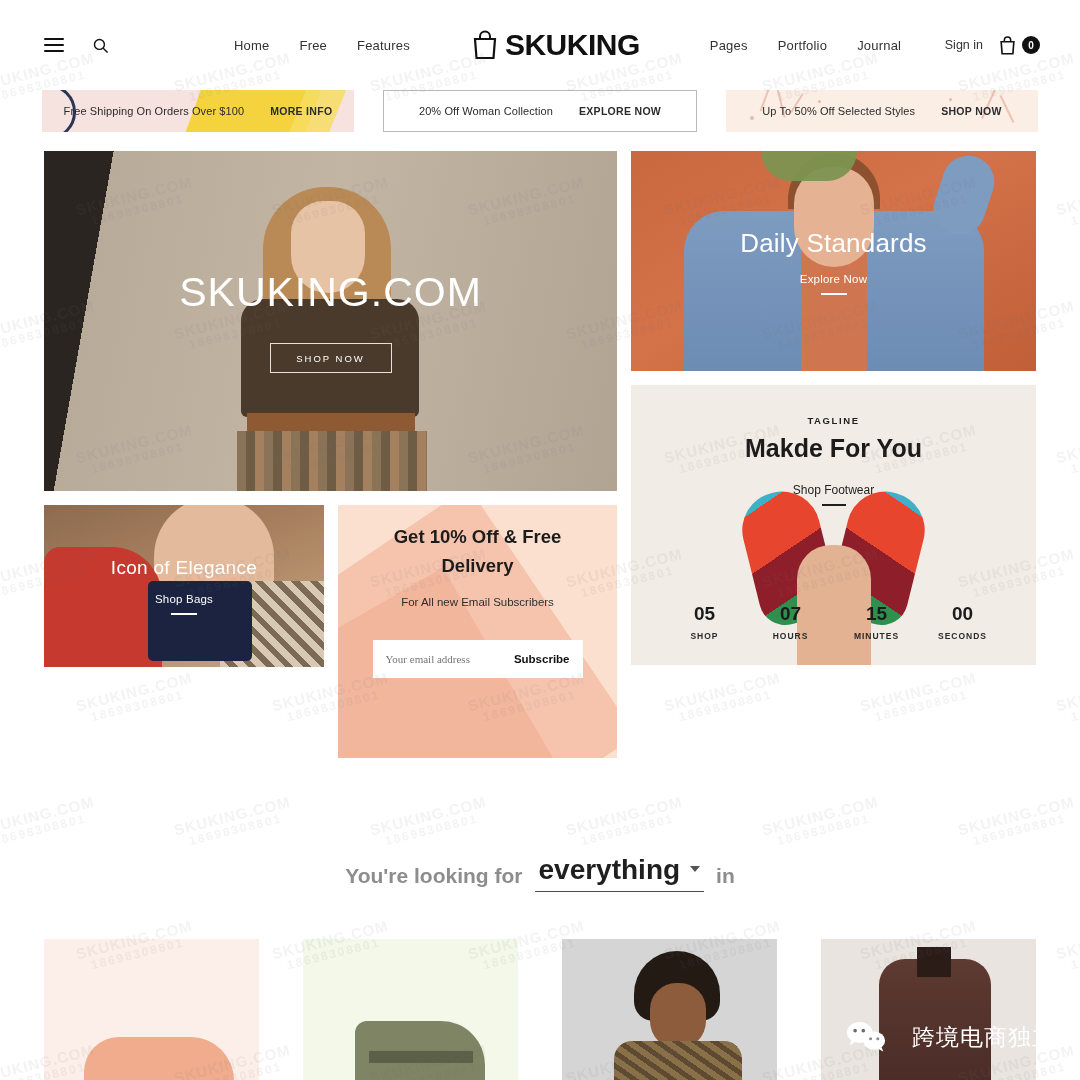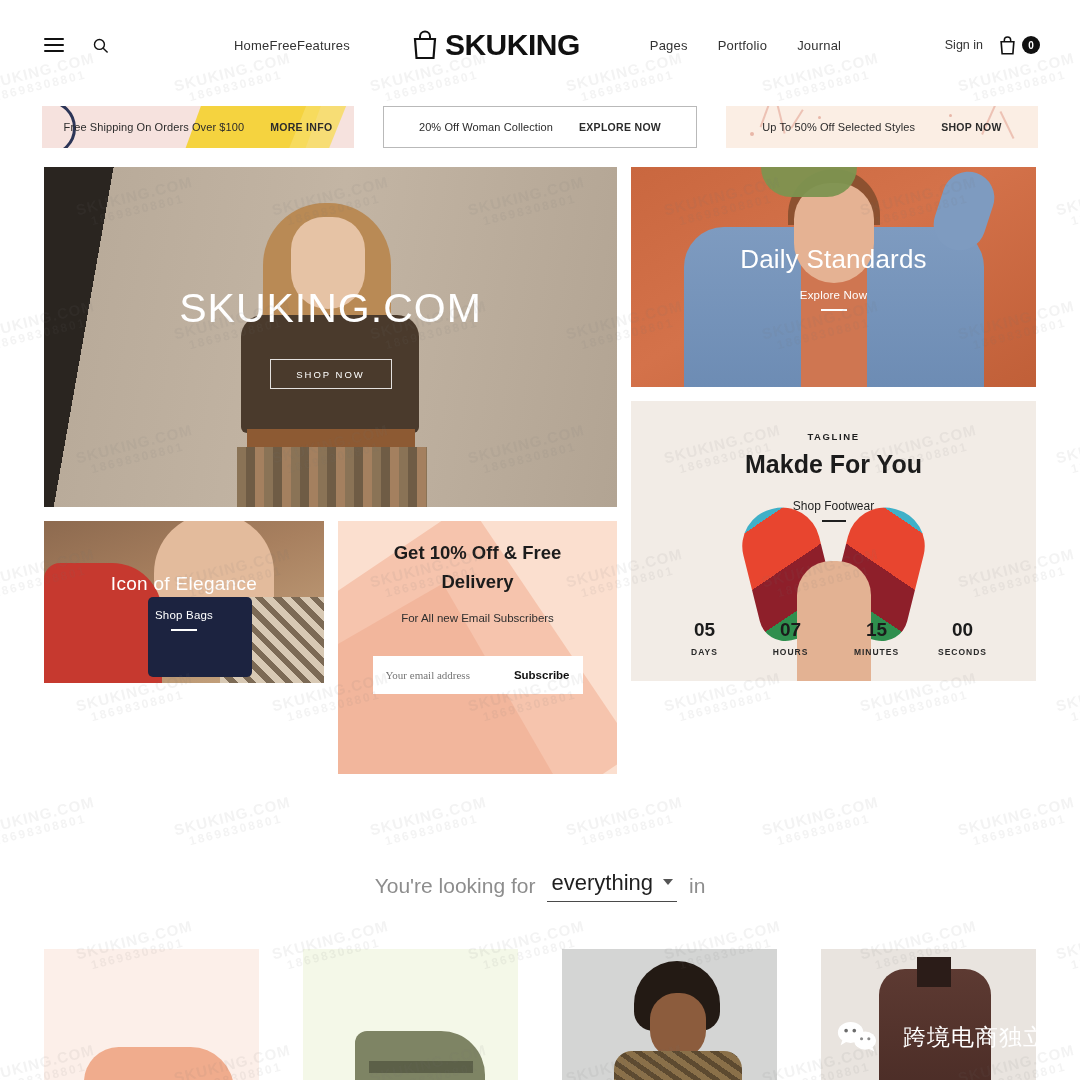--- a/index.html
+++ b/index.html
@@ -32,36 +32,36 @@
 
   
   .header {
     position: relative; height: 90px; width: 1080px;
     display: flex; align-items: center; z-index: 5;
   }
   .hdr-left { display:flex; align-items:center; gap: 22px; padding-left: 42px; }
   .icon-btn { width: 24px; height: 24px; display:flex; align-items:center; justify-content:center; cursor:pointer; }
   .burger { width: 20px; height: 14px; display:flex; flex-direction:column; justify-content:space-between; }
   .burger span { display:block; height:2px; background:#111; border-radius:1px; }
-  .nav-left { display:flex; align-items:center; margin-left: 122px; }
+  .nav-left { display:flex; align-items:center; gap: 30px; margin-left: 122px; }
   .nav-right { display:flex; align-items:flex-start; gap: 30px; margin-left: 70px; }
   .nav-link { font-size: 13px; color: #333; cursor: pointer; letter-spacing: .2px; }
   .brand { display:flex; align-items:center; gap: 7px; margin-left: 62px; }
   .brand-word { font-size: 30px; font-weight: 800; letter-spacing: -0.5px; color:#111; }
   .hdr-right { margin-left: auto; padding-right: 40px; display:flex; align-items:center; gap: 16px; }
   .signin { font-size: 12.5px; color:#333; cursor:pointer; }
   .cart { display:flex; align-items:center; gap: 6px; cursor:pointer; }
   .cart-badge {
     width: 18px; height: 18px; border-radius: 50%;
     background:#111; color:#fff; font-size: 10px; font-weight: 700;
     display:flex; align-items:center; justify-content:center;
   }
 
   
-  .promos { display:flex; gap: 29px; padding: 0 42px; margin-top: 16px; position:relative; z-index:5; }
+  .promos { display:flex; gap: 29px; padding: 0 42px; margin-top: 0px; position:relative; z-index:5; }
   .promo {
     position: relative; overflow: hidden;
     height: 42px; flex: 1;
     display:flex; align-items:center; justify-content:center; gap: 26px;
     font-size: 11px; color:#2b2b2b;
   }
   .promo.p1 { background:#f6e2de; }
   .promo.p2 { background:#ffffff; border:1px solid #b9b9b9; }
   .promo.p3 { background:#fbeee4; }
   .promo-text { position:relative; z-index:2; letter-spacing:.1px; }
@@ -166,27 +166,27 @@
   .hand { position:absolute; bottom: 0; left: 50%; transform: translateX(-50%); width: 74px; height: 120px; background:#e3b293; border-radius: 34px 34px 0 0; }
   .countdown { position:absolute; bottom: 24px; width: 100%; display:flex; justify-content:center; gap: 0; z-index:3; }
   .cd-item { width: 86px; text-align:center; }
   .cd-num { font-size: 19px; font-weight:700; color:#1b1b1b; }
   .cd-label { font-size: 8.5px; font-weight:700; letter-spacing: 1px; color:#2a2a2a; margin-top: 6px; }
 
   
   .filter {
     position:relative; z-index:5; margin-top: 96px;
     display:flex; align-items:flex-end; justify-content:center; gap: 12px;
-    font-size: 21px; color:#8d8d8d; font-weight: 400;
+    font-size: 21px; color:#8d8d8d; font-weight: 700;
   }
   .filter .word-in { color:#8d8d8d; padding-bottom: 4px; }
   .select {
     display:flex; align-items:center; gap: 10px;
     border-bottom: 1.5px solid #4a4a4a; padding: 0 4px 5px 4px;
-    color:#1f1f1f; font-size: 22px; cursor:pointer;
+    color:#1f1f1f; font-size: 28px; cursor:pointer;
   }
   .chev { width:0; height:0; border-left:5px solid transparent; border-right:5px solid transparent; border-top:6px solid #555; margin-bottom: 3px; }
   .filter-lead { padding-bottom: 4px; }
 
   
   .products { position:relative; z-index:5; margin-top: 47px; padding: 0 44px; display:flex; gap: 44px; }
   .product { position:relative; width: 225px; height: 150px; overflow:hidden; }
   .pr1 { background:#fcefe9; }
   .pr2 { background:#f4f8e8; }
   .pr3 { background:#d4d5d4; }
@@ -196,21 +196,21 @@
   .p2-strap { position:absolute; bottom: 26px; left: 66px; width: 104px; height: 12px; background:#5c6048; }
   .p3-hair { position:absolute; top: 12px; left: 72px; width: 86px; height: 70px; background:#231a14; border-radius: 44px 44px 20px 20px; }
   .p3-face { position:absolute; top: 44px; left: 88px; width: 56px; height: 66px; background:#8c5c3d; border-radius: 28px 28px 30px 30px; }
   .p3-body { position:absolute; bottom: 0; left: 52px; width: 128px; height: 48px;
     background: repeating-linear-gradient(35deg,#8a7049 0 6px,#5d4a30 6px 11px); border-radius: 18px 18px 0 0; }
   .p4-coat { position:absolute; bottom: 0; left: 58px; width: 112px; height: 130px; background: linear-gradient(180deg,#5d3a32 0%,#4a2c26 100%); border-radius: 26px 26px 4px 4px; }
   .p4-collar { position:absolute; top: 8px; left: 96px; width: 34px; height: 30px; background:#2b1c18; }
 
   
   .wechat {
-    position:absolute; z-index: 80; right: 9px; bottom: 26px;
+    position:absolute; z-index: 80; right: 0; bottom: 26px;
     display:flex; align-items:center; gap: 26px; pointer-events:none;
   }
   .wechat-text { color:#ffffff; font-size: 23px; letter-spacing: 1px; font-family:"DejaVu Sans", sans-serif; }
 </style>
 </head>
 <body>
 
 <div id="page">
 
   <div class="header">
@@ -351,21 +351,21 @@
         <div class="shoe l"></div>
         <div class="shoe r"></div>
         <div class="hand"></div>
         <div class="foot-tag">TAGLINE</div>
         <div class="foot-title">Makde For You</div>
         <div class="foot-cta">Shop Footwear</div>
         <div class="foot-rule"></div>
         <div class="countdown">
           <div class="cd-item">
             <div class="cd-num">05</div>
-            <div class="cd-label">DAYS</div>
+            <div class="cd-label">SHOP</div>
           </div>
           <div class="cd-item">
             <div class="cd-num">07</div>
             <div class="cd-label">HOURS</div>
           </div>
           <div class="cd-item">
             <div class="cd-num">15</div>
             <div class="cd-label">MINUTES</div>
           </div>
           <div class="cd-item">

